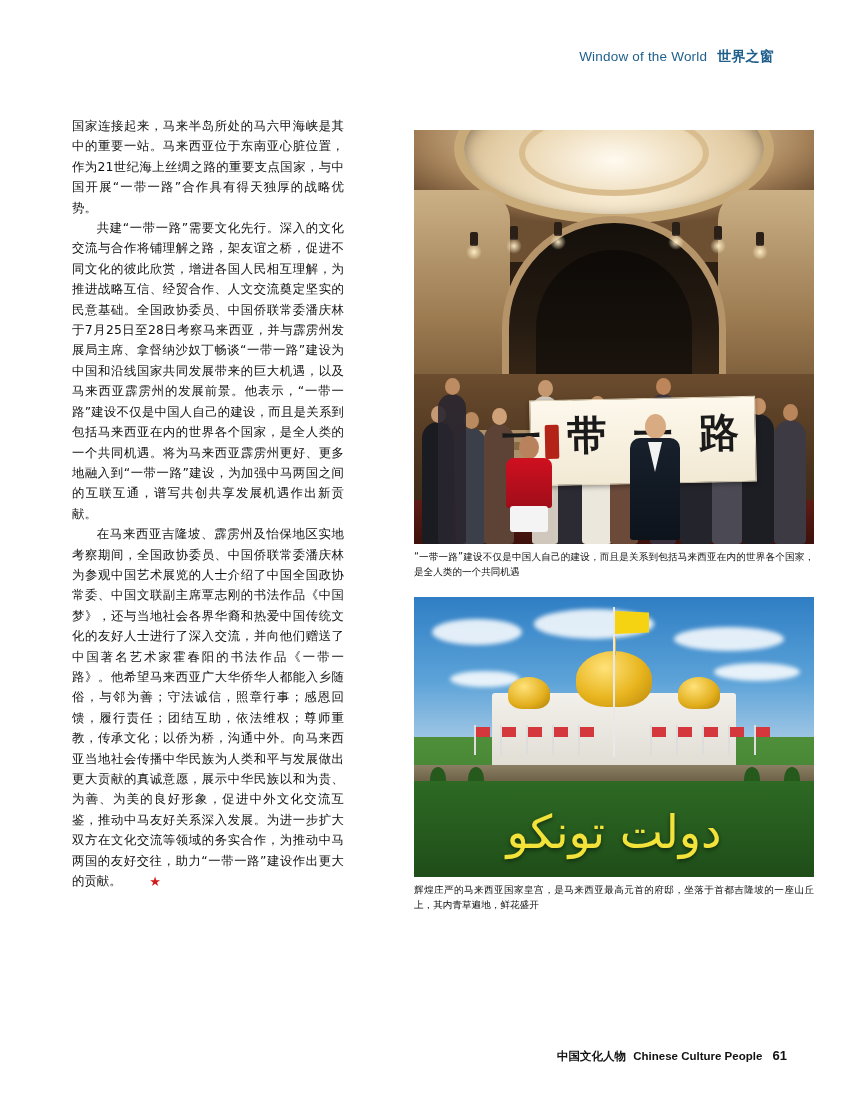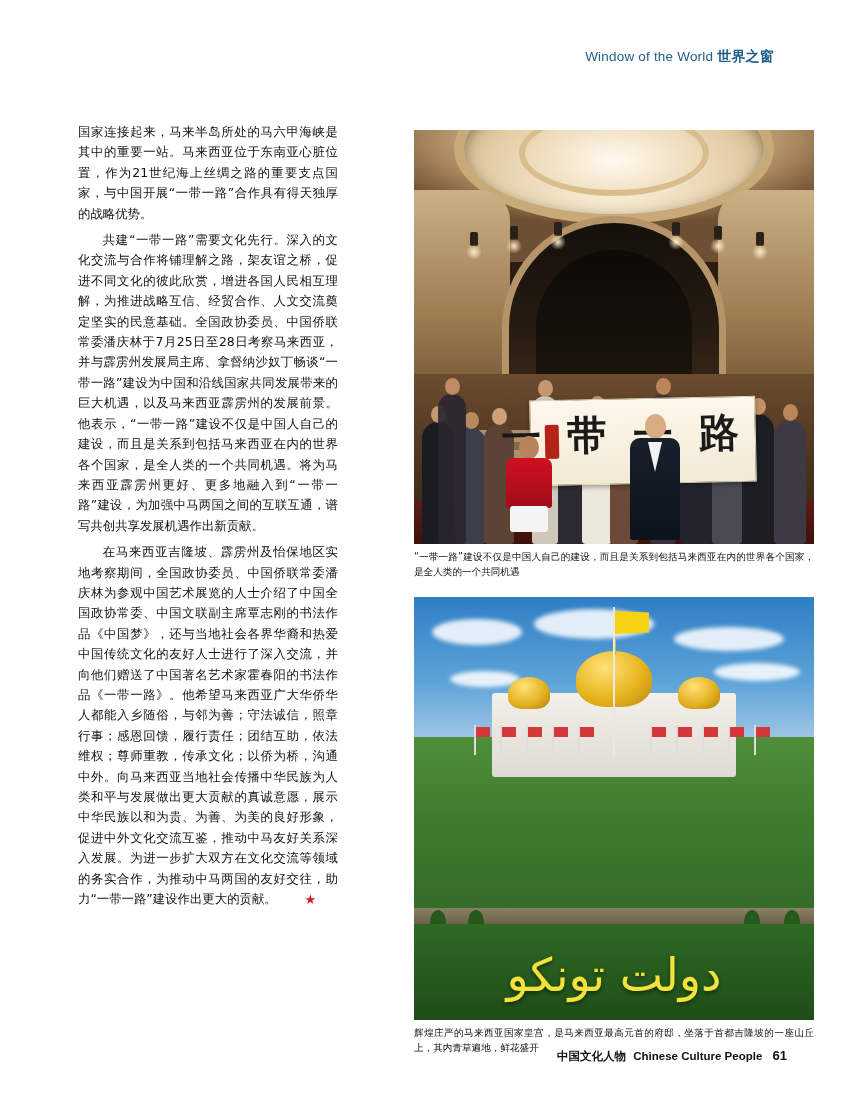--- a/index.html
+++ b/index.html
@@ -28,37 +28,38 @@
     white-space: nowrap;
   }
   .page-header .hdr-en {
     font-family: "Liberation Sans", sans-serif;
     font-weight: 400;
     text-align: center;
   }
   .page-header .hdr-cn {
     font-family: "DejaVu Sans", sans-serif;
     font-weight: 700;
+    margin-left: 6px;
     font-size: 14px;
   }
 
   
   .text-column {
     position: absolute;
     left: 72px;
     top: 116px;
     width: 272px;
     font-family: "DejaVu Sans", "Liberation Sans", sans-serif;
     font-size: 12.4px;
     line-height: 20.4px;
     text-align: justify;
     color: #111111;
   }
   .text-column p {
-    margin: 6px;
+    margin: 0;
     text-indent: 0;
   }
   .text-column p.indent {
     text-indent: 2em;
   }
   .star {
     display: inline-block;
     color: #d21b1b;
     font-size: 13px;
     line-height: 1;
@@ -216,21 +217,21 @@
   .p1-suit .shirt {
     position: absolute; left: 18px; top: 28px; width: 14px; height: 30px;
     background: #f2f2f2; clip-path: polygon(50% 100%, 0 0, 100% 0);
   }
   .p1-suit .head3 {
     position: absolute; left: 15px; top: 0; width: 21px; height: 25px;
     border-radius: 50%; background: #d9ab82;
   }
 
   
-  .photo2 { height: 423px; background: #2f6a2a; }
+  .photo2 { height: 280px; background: #2f6a2a; }
   .p2-sky {
     position: absolute; left: 0; top: 0; width: 100%; height: 150px;
     background: linear-gradient(180deg, #2f7ec4 0%, #5ba2d8 55%, #a8cbe6 100%);
   }
   .p2-cloud {
     position: absolute; border-radius: 50%;
     background: rgba(255,255,255,.85);
     filter: blur(2px);
   }
   .p2-ground {

